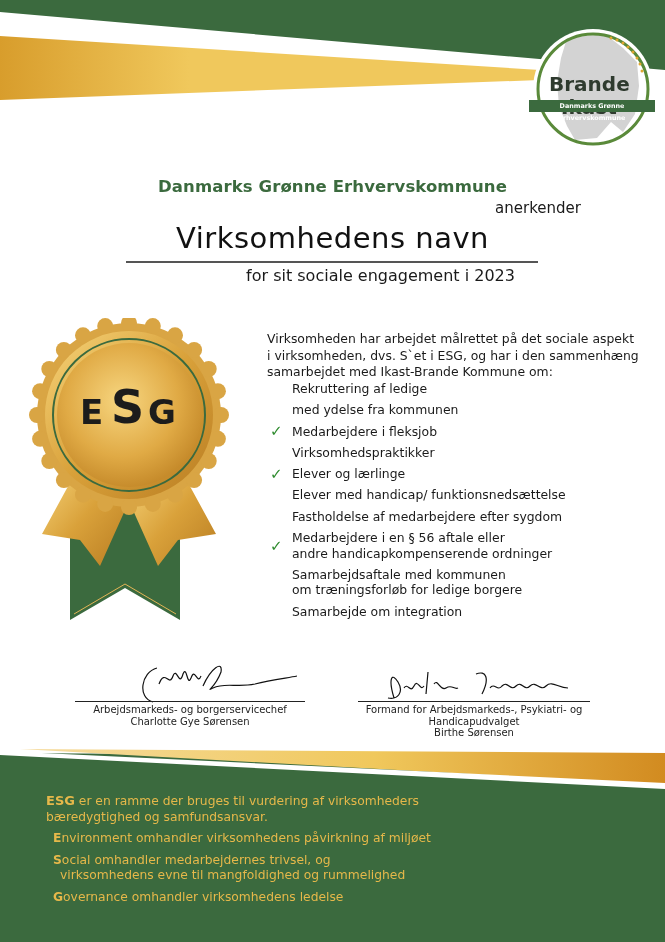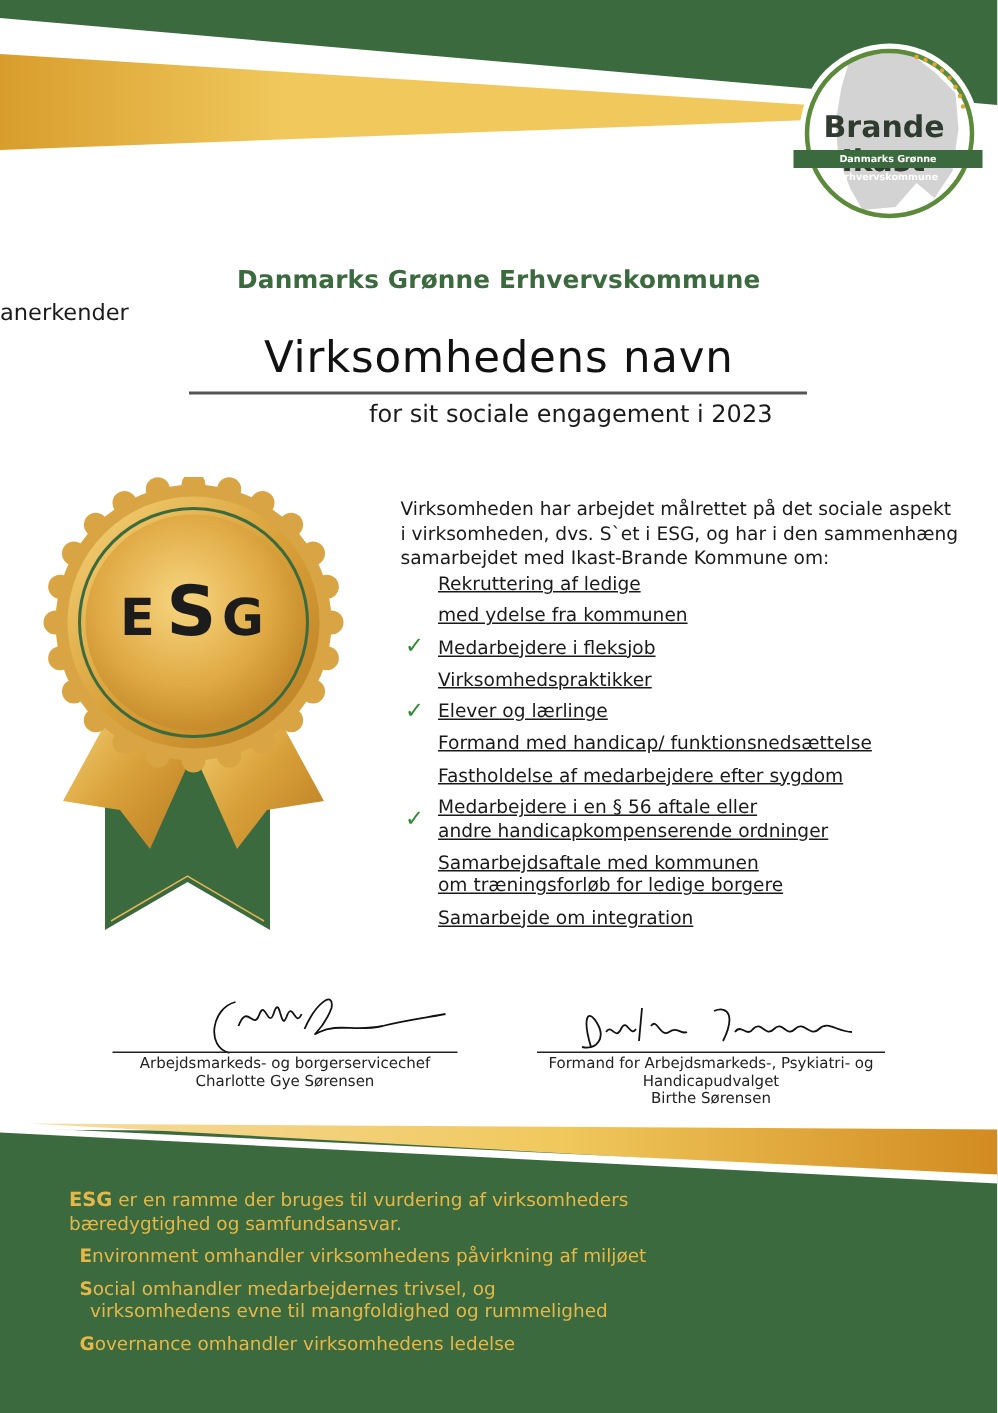--- a/index.html
+++ b/index.html
@@ -1,26 +1,26 @@
 <!DOCTYPE html>
 <html><head>
 <meta charset="utf-8">
 <style>
   html, body { margin:0; padding:0; background:#fff; }
   body { width:665px; height:942px; position:relative; overflow:hidden; font-family:"DejaVu Sans", sans-serif; color:#1a1a1a; }
   .abs { position:absolute; }
   svg { display:block; }
   .title-org { left:0; width:665px; top:177px; text-align:center; font-weight:bold; font-size:16.5px; color:#3b6a3e; letter-spacing:0.1px; }
-  .title-ack { left:0; width:581px; top:199px; text-align:left; font-size:15px; color:#1a1a1a; }
+  .title-ack { left:0; width:581px; top:199px; text-align:right; font-size:15px; color:#1a1a1a; }
   .company { left:0; width:665px; top:221px; text-align:center; font-size:29px; color:#111; letter-spacing:0.5px; }
   .name-line { left:126px; width:412px; top:261px; height:1.5px; background:#555; }
   .engage { left:0; width:665px; top:266px; text-align:center; font-size:16px; color:#1a1a1a;padding-left:48px; }
   .intro { left:267px; top:331px; width:380px; font-size:12.4px; line-height:16.5px; color:#1a1a1a; }
   .list { left:270px; top:381px; width:380px; }
-  .item { position:relative; padding-left:22px; font-size:12.4px; line-height:15.5px; margin-bottom:5.8px; color:#1a1a1a;text-decoration:underline; }
+  .item { position:relative; padding-left:22px; font-size:12.4px; line-height:15.5px; margin-bottom:5.8px; color:#1a1a1a; }
   .item .check { position:absolute; left:0; top:50%; transform:translateY(-50%); color:#2e8b2e; font-size:15px; font-weight:bold; line-height:15px; }
   .sig-line { height:1px; background:#222; }
   .sig-cap { text-align:center; font-size:10px; line-height:11.5px; color:#222; }
   .footer-text { left:46px; top:793px; width:580px; color:#e6b84a; font-size:12.3px; line-height:15.5px; }
   .footer-text b { font-weight:bold; }
   .fline { margin-bottom:6px; }
   .fline.indent { padding-left:7px; }
 </style>
 </head>
 <body>
@@ -141,21 +141,21 @@
     <div>Medarbejdere i fleksjob</div>
   </div>
   <div class="item">
     <div>Virksomhedspraktikker</div>
   </div>
   <div class="item">
     <span class="check">✓</span>
     <div>Elever og lærlinge</div>
   </div>
   <div class="item">
-    <div>Formand med handicap/ funktionsnedsættelse</div>
+    <div>Elever med handicap/ funktionsnedsættelse</div>
   </div>
   <div class="item">
     <div>Fastholdelse af medarbejdere efter sygdom</div>
   </div>
   <div class="item">
     <span class="check">✓</span>
     <div>Medarbejdere i en § 56 aftale eller</div>
     <div>andre handicapkompenserende ordninger</div>
   </div>
   <div class="item">

